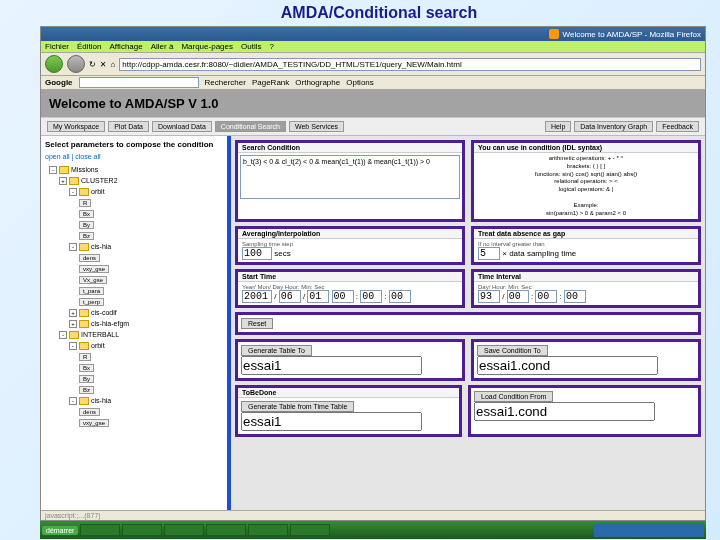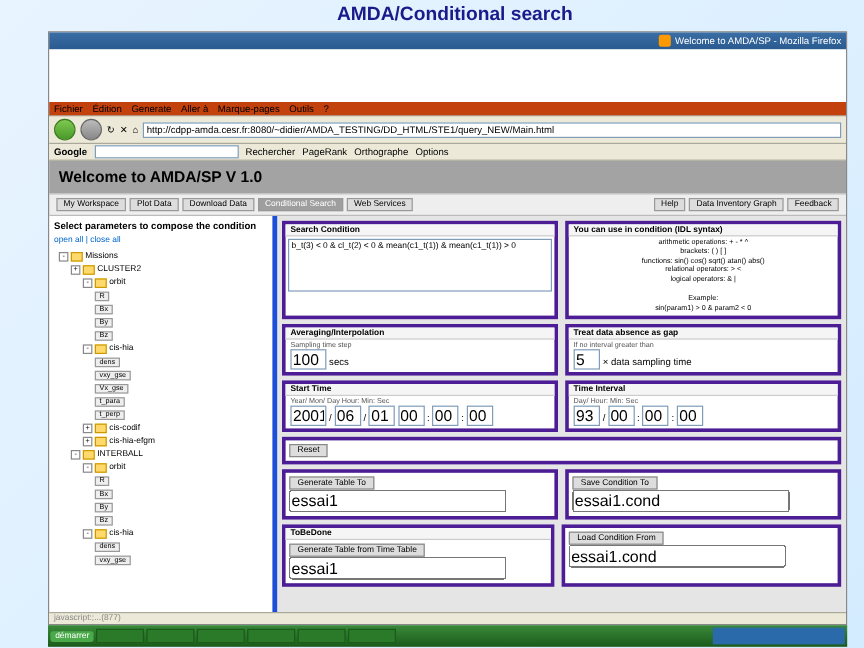--- a/index.html
+++ b/index.html
@@ -1,21 +1,21 @@
 <!DOCTYPE html>
 <html><head>
 <meta charset="utf-8">
 <style>
   * { box-sizing: border-box; margin: 0; padding: 0; font-family: Arial, sans-serif; }
   body { width: 720px; height: 540px; background: linear-gradient(135deg, #e8f4ff 0%, #d4ecff 100%); overflow: hidden; }
   .slide-title { text-align: center; font-size: 16px; font-weight: bold; color: #1a1a8a; padding: 4px 0; margin-left: 38px; }
   .window { margin: 0 14px 0 40px; background: #fff; border: 1px solid #888; height: 495px; display: flex; flex-direction: column; font-size: 8px; }
   .titlebar { background: linear-gradient(#3a6ea5, #2a5a8f); color: #fff; padding: 2px 4px; font-size: 8px; display: flex; align-items: center; gap: 4px; justify-content: flex-end; }
   .titlebar .favicon { width: 10px; height: 10px; background: #f90; border-radius: 2px; }
-  .menubar { background: #c2410c; border-bottom: 1px solid #aca899; padding: 1px 4px; display: flex; gap: 8px; font-size: 8px; margin-top: 44px; }
+  .menubar { background: #bef264; border-bottom: 1px solid #aca899; padding: 1px 4px; display: flex; gap: 8px; font-size: 8px; }
   .toolbar { background: #ece9d8; border-bottom: 1px solid #aca899; padding: 2px 4px; display: flex; align-items: center; gap: 4px; font-size: 8px; }
   .toolbar .navbtn { width: 18px; height: 18px; border-radius: 50%; background: linear-gradient(#7ec850,#4a9a2a); border: 1px solid #3a7a1a; }
   .toolbar .navbtn.fwd { background: linear-gradient(#bbb,#888); border-color: #666; }
   .addrbar { flex: 1; display: flex; align-items: center; gap: 2px; }
   .addrbar input { flex: 1; font-size: 8px; padding: 1px 2px; border: 1px solid #7f9db9; background: #fff; }
   .gbar { background: #ece9d8; border-bottom: 1px solid #aca899; padding: 1px 4px; display: flex; align-items: center; gap: 6px; font-size: 8px; }
   .gbar .glogo { font-weight: bold; }
   .gbar input { width: 120px; font-size: 8px; border: 1px solid #7f9db9; padding: 0 2px; }
   .content { flex: 1; background: #a3a3a3; display: flex; flex-direction: column; overflow: hidden; }
   .page-title { font-size: 13px; font-weight: bold; padding: 6px 8px; border-bottom: 1px solid #ccc; }
@@ -36,21 +36,21 @@
   .workarea { flex: 1; padding: 4px; overflow: hidden; }
   .panel { background: #fff; border: 3px solid #4c1d95; margin-bottom: 4px; }
   .panel legend, .panel .legend { font-size: 7px; font-weight: bold; padding: 1px 4px; background: #f5f5f5; border-bottom: 1px solid #ccc; }
   .row { display: flex; gap: 6px; }
   .col { flex: 1; }
   .condbox { height: 64px; padding: 2px; }
   .condinput { width: 100%; height: 44px; border: 1px solid #7f9db9; font-size: 7px; padding: 2px; resize: none; }
   .hints { font-size: 6px; text-align: center; line-height: 1.3; padding: 2px; }
   .fld { flex: 1; padding: 2px 4px; }
   .fld .lab { font-size: 6px; color: #555; }
-  .fld input { width: 22px; font-size: 13px; border: 1px solid #7f9db9; padding: 0 1px; }
+  .fld input { width: 22px; font-size: 10px; border: 1px solid #7f9db9; padding: 0 1px; font-family: Liberation Mono, monospace; }
   .fld input.w { width: 30px; }
   .btn { background: #ddd; border: 1px solid #888; padding: 1px 6px; font-size: 7px; cursor: pointer; }
   .statusbar { background: #ece9d8; border-top: 1px solid #aca899; font-size: 7px; padding: 1px 4px; color: #888; }
   .taskbar { background: linear-gradient(#3a8a3a,#1a5a1a); height: 18px; margin: 0 14px 0 40px; display: flex; align-items: center; padding: 0 2px; gap: 2px; }
   .taskbar .start { background: #4aaa4a; color: #fff; font-size: 7px; padding: 1px 4px; border-radius: 2px; }
   .taskbar .titem { background: #2a7a2a; width: 40px; height: 12px; border: 1px solid #1a5a1a; }
   .taskbar .tray { margin-left: auto; background: #2a6aaa; width: 110px; height: 14px; }
 </style>
 </head>
 <body>
@@ -58,21 +58,21 @@
 <div class="slide-title">AMDA/Conditional search</div>
 
 <div class="window">
   <div class="titlebar">
     <span class="favicon"></span>
     <span>Welcome to AMDA/SP - Mozilla Firefox</span>
   </div>
   <div class="menubar">
     <span>Fichier</span>
     <span>Édition</span>
-    <span>Generate</span>
+    <span>Affichage</span>
     <span>Aller à</span>
     <span>Marque-pages</span>
     <span>Outils</span>
     <span>?</span>
   </div>
   <div class="toolbar">
     <div class="navbtn"></div>
     <div class="navbtn fwd"></div>
     <span>↻</span>
     <span>✕</span>

